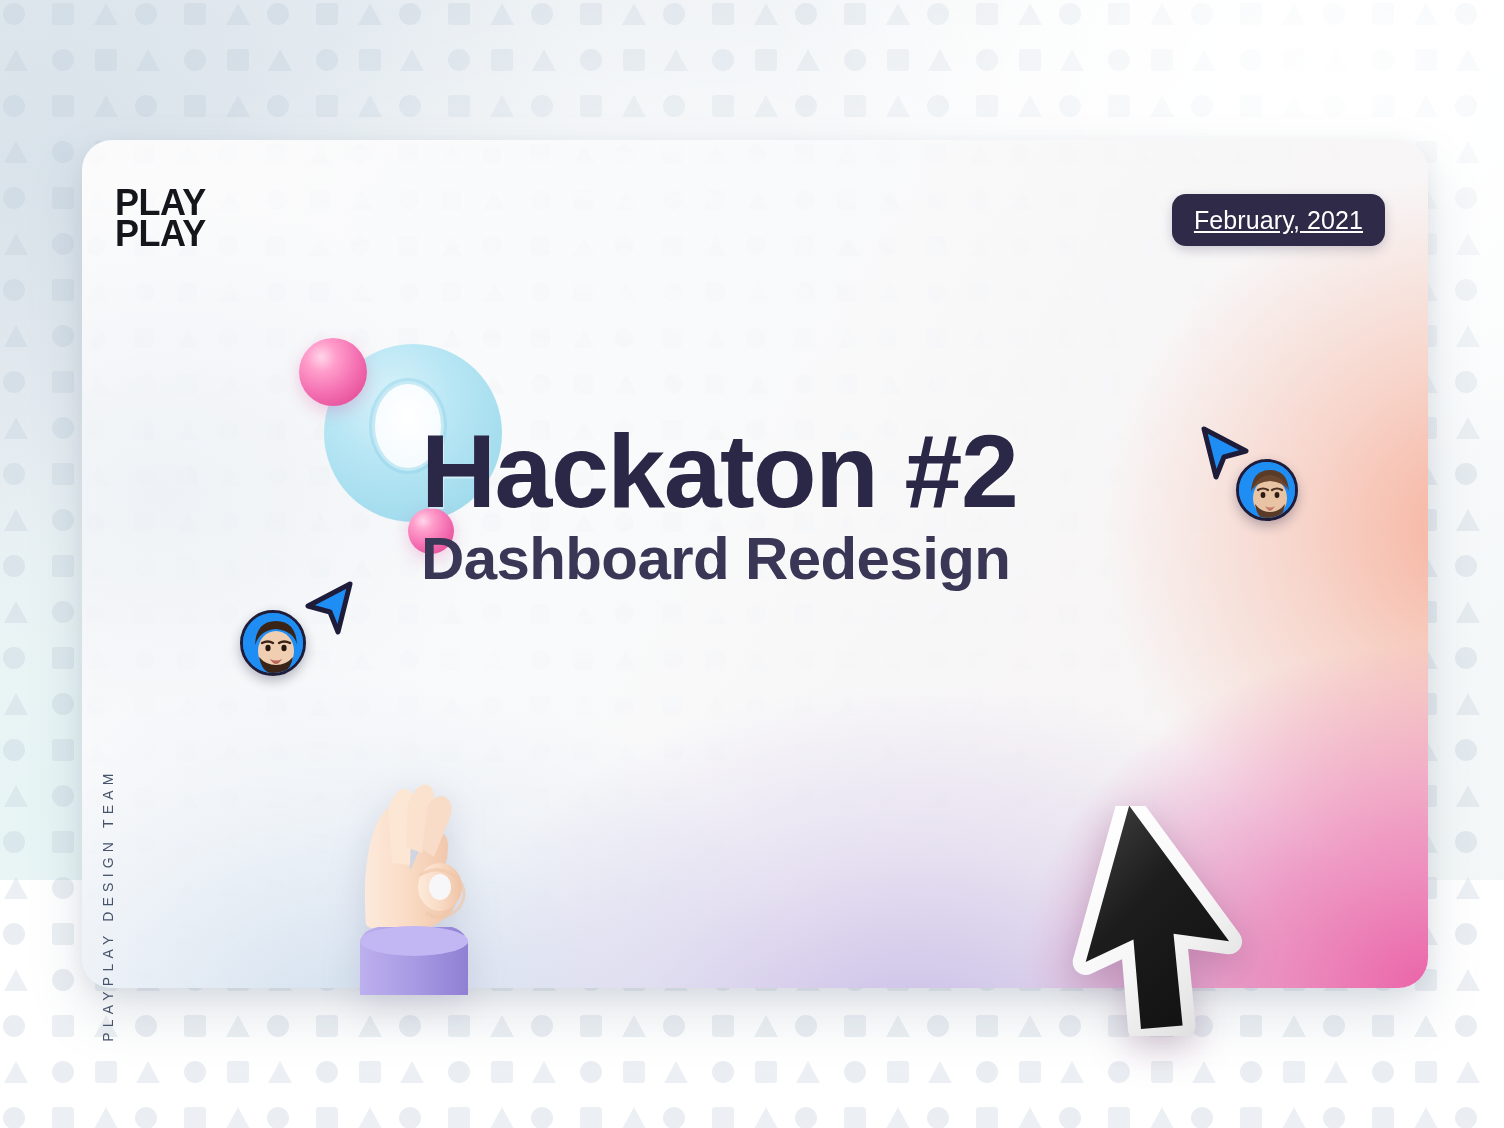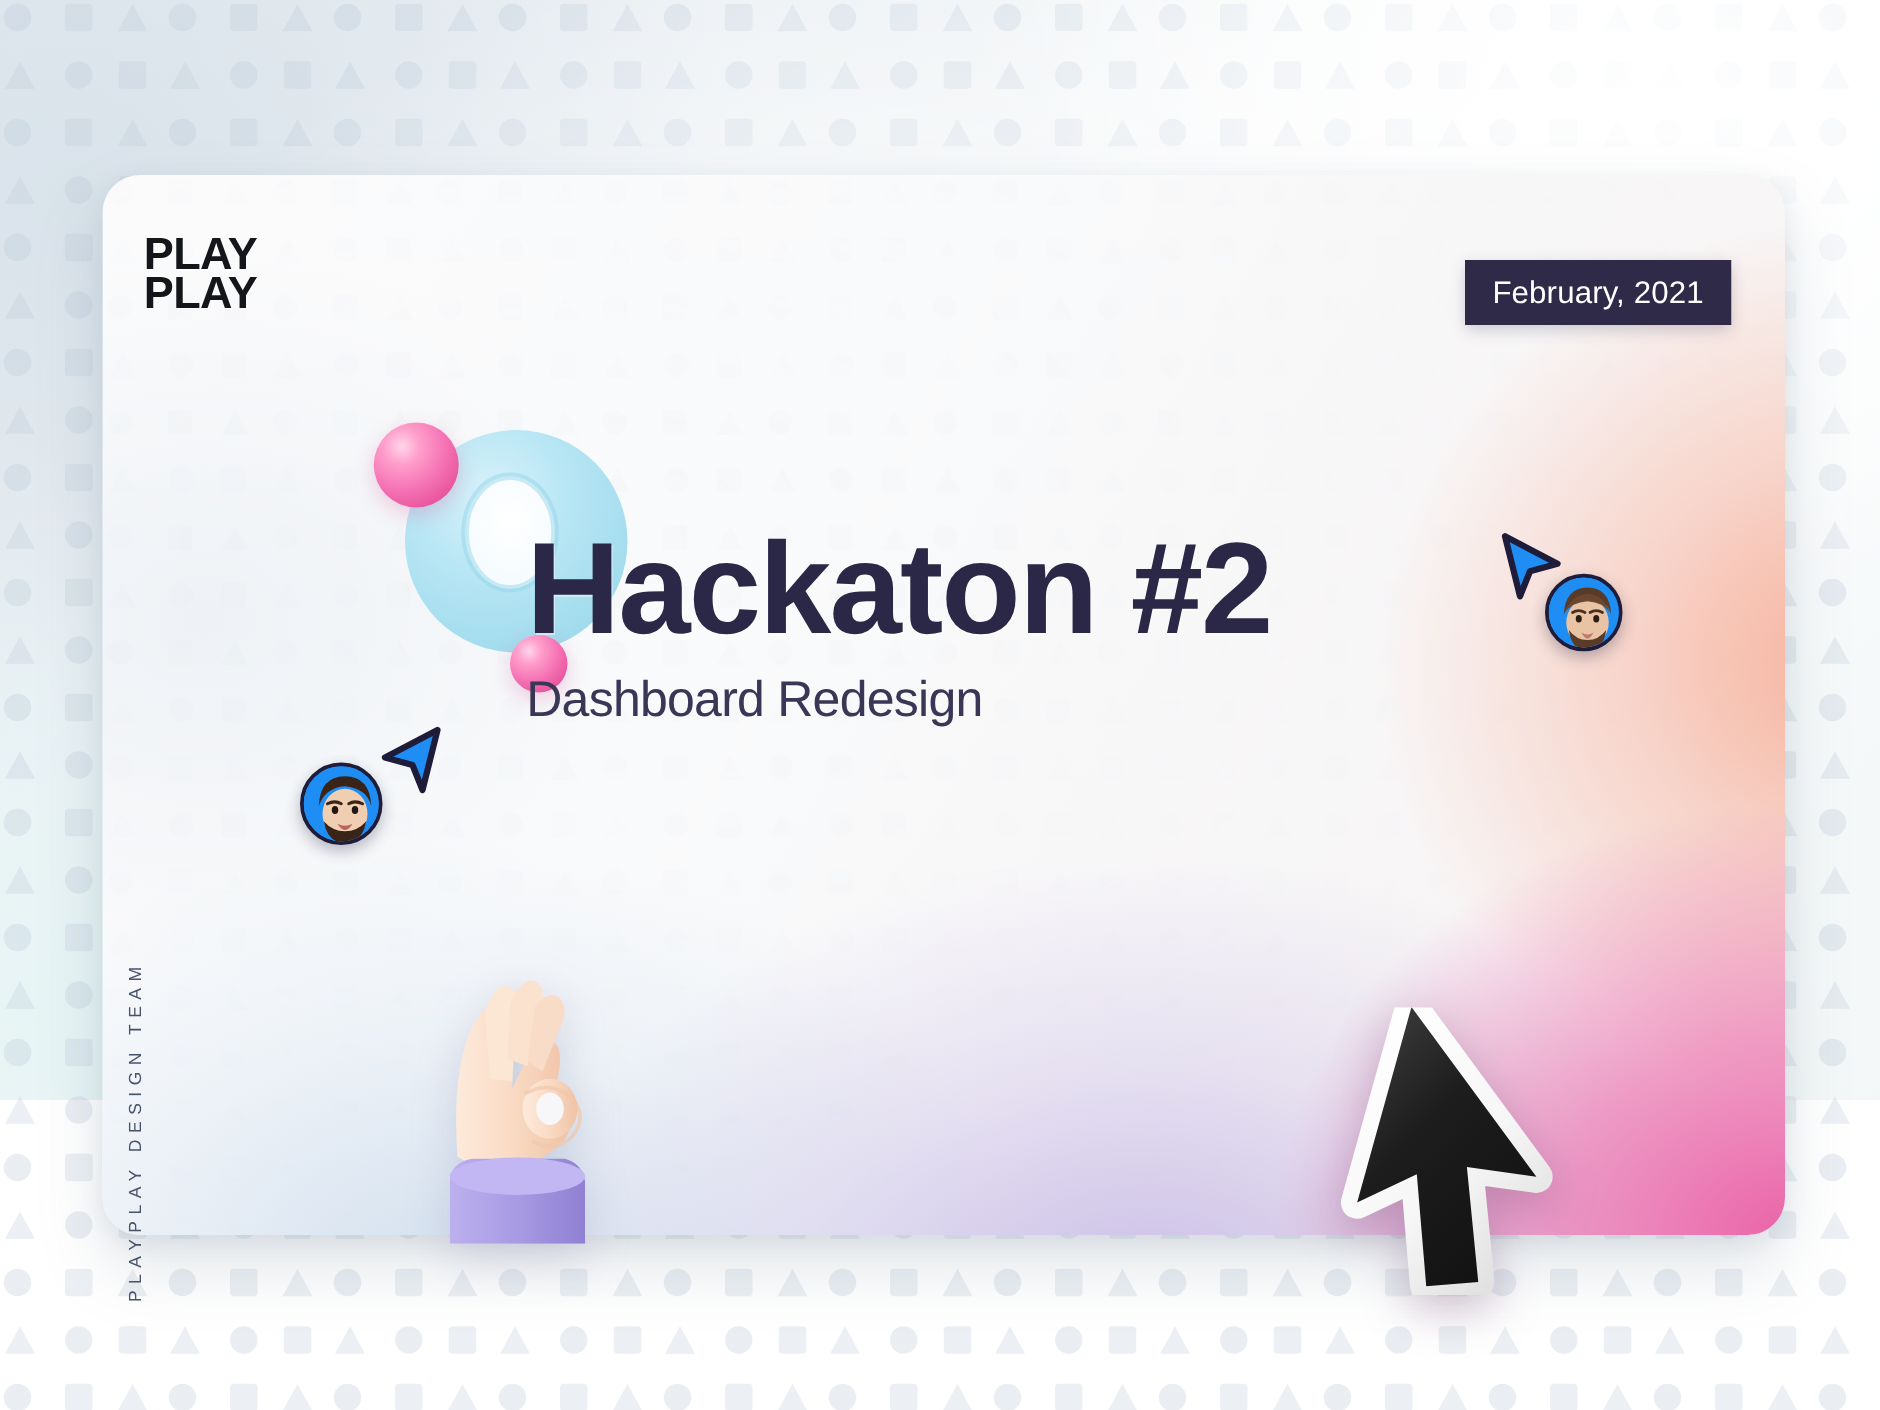--- a/index.html
+++ b/index.html
@@ -58,30 +58,31 @@
     line-height:0.86;
     color:#14161c;
     text-shadow:1px 1px 0 rgba(255,255,255,0.7);
     user-select:none;
   }
   #logo span { display:block; }
 
   
   #date-badge {
     position:absolute;
-    right:119px; top:208px;
+    right:119px; top:194px;
     height:52px;
     padding:0 22px;
     display:flex; align-items:center; justify-content:center;
-    border-radius:0;
+    border-radius:14px;
     background:#2e2a47;
     color:#ffffff;
     font-size:25px;
     letter-spacing:0.1px;
     box-shadow:0 4px 12px rgba(46,42,71,0.22);
+    text-decoration:underline;
   }
   #side-label-wrap {
     position:absolute;
     left:104px; top:565px;
     width:24px; height:340px;
   }
   #side-label-inner {
     position:absolute;
     bottom:0; left:50%;
     transform:translateX(-50%) rotate(-90deg);
@@ -117,23 +118,22 @@
   #title {
     font-size:104px;
     font-weight:bold;
     line-height:1.02;
     letter-spacing:-1.5px;
     color:#2b2747;
     text-shadow:1px 2px 0 rgba(255,255,255,0.45);
   }
   #title .line { display:block; white-space:nowrap; }
   #subtitle {
-    margin-top:14px;
-    font-size:40px;
-    font-weight:400;
+    font-size:60px;
+    font-weight:700;
     letter-spacing:-0.6px;
     color:#3a3656;
     white-space:nowrap;
   }
 
   
   .collab { position:absolute; }
   .collab .cursor-arrow { position:absolute; }
   .avatar {
     position:absolute;

